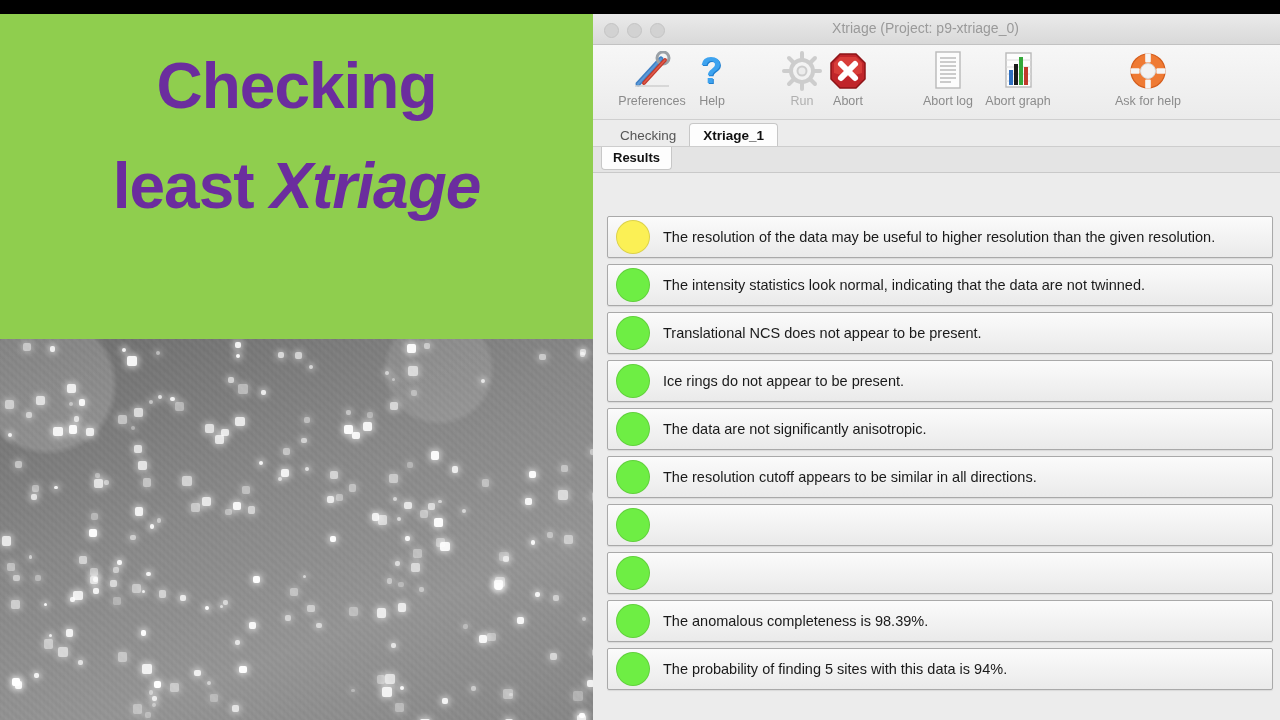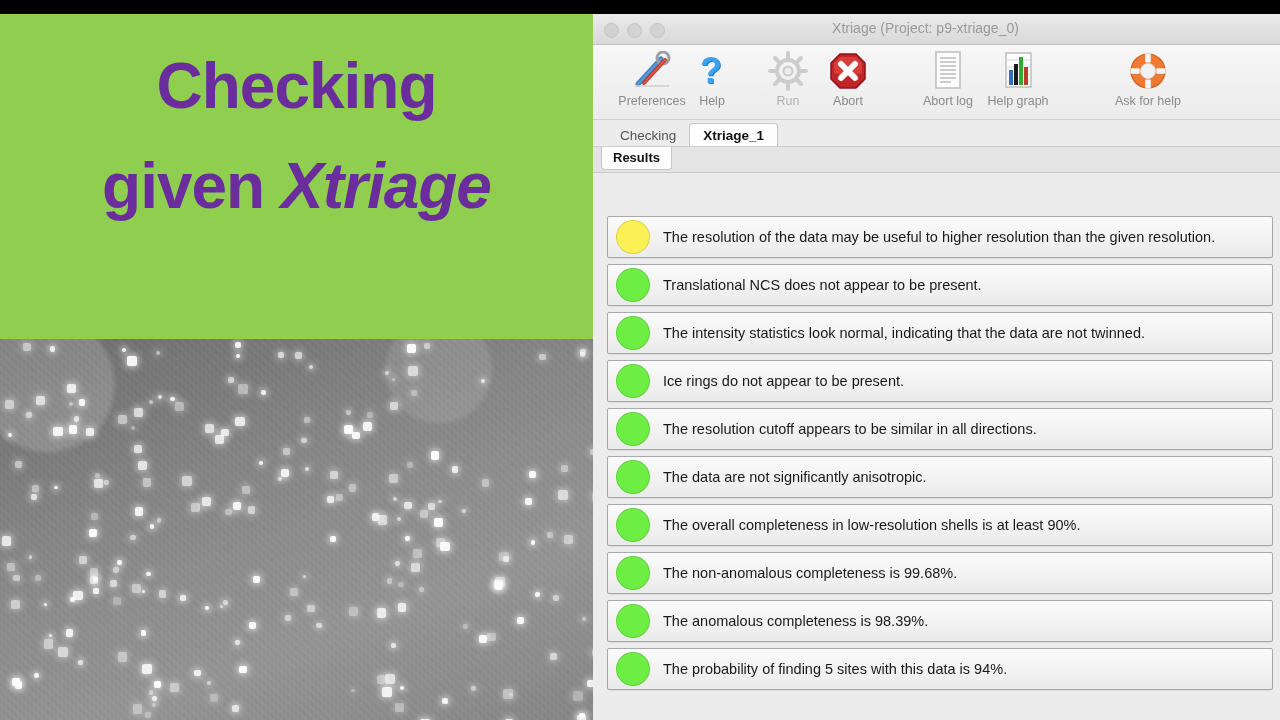--- a/index.html
+++ b/index.html
@@ -77,21 +77,21 @@
 </style>
 </head>
 <body>
 
 <div id="stage">
 
   <div id="slide">
     <div id="title-panel" style="background: rgb(143, 206, 78);">
       <div id="title-text" style="color: rgb(107, 45, 158);">
         <span class="l">Checking</span>
-        <span class="l"><span>given </span><span class="app">Xtriage</span></span>
+        <span class="l"><span>least </span><span class="app">Xtriage</span></span>
       </div>
     </div>
     <div id="diffraction">
       <div id="grain"></div>
       <div id="spots">
           <i style="left: 68.8391%; top: 7.07283%; width: 9.62028px; height: 9.62028px; opacity: 0.68;"></i>
           <i style="left: 83.4883%; top: 64.1432%; width: 6.99878px; height: 6.99878px; opacity: 0.95;"></i>
           <i style="left: 59.2274%; top: 91.7373%; width: 3.58699px; height: 3.58699px; opacity: 0.36;"></i>
           <i style="left: 55.6841%; top: 34.615%; width: 7.81257px; height: 7.81257px; opacity: 0.63;"></i>
           <i style="left: 61.852%; top: 19.23%; width: 5.99814px; height: 5.99814px; opacity: 0.4;"></i>
@@ -334,21 +334,21 @@
       <div class="tb" style="left:76px;">
         <div class="ico">
           <svg width="34" height="40" viewBox="0 0 34 40">
             <text x="17" y="33" text-anchor="middle" font-family="Liberation Sans, sans-serif" font-size="36" font-weight="bold" fill="#1f7fd0">?</text>
             <text x="16" y="32" text-anchor="middle" font-family="Liberation Sans, sans-serif" font-size="36" font-weight="bold" fill="#3ea3ef">?</text>
           </svg>
         </div>
         <div class="lbl">Help</div>
       </div>
 
-      <div class="tb" style="left:152px;text-align:center;">
+      <div class="tb" style="left:166px;text-align:center;">
         <div class="ico">
           <svg width="40" height="40" viewBox="0 0 40 40">
             <g fill="none" stroke="#cdcdcd" stroke-width="4">
               <circle cx="20" cy="20" r="11"></circle>
             </g>
             <g stroke="#cdcdcd" stroke-width="4" stroke-linecap="round">
               <line x1="20" y1="2" x2="20" y2="8"></line>
                 <line x1="20" y1="32" x2="20" y2="38"></line>
               <line x1="2" y1="20" x2="8" y2="20"></line>
                 <line x1="32" y1="20" x2="38" y2="20"></line>
@@ -404,21 +404,21 @@
                 <line x1="5" y1="17" x2="30" y2="17"></line>
               <line x1="5" y1="24" x2="30" y2="24"></line>
                 <line x1="5" y1="31" x2="30" y2="31"></line>
             </g>
             <rect x="8" y="20" width="4" height="15" fill="#2f6fc0"></rect>
             <rect x="13" y="14" width="4" height="21" fill="#1a1a1a"></rect>
             <rect x="18" y="7" width="4" height="28" fill="#35a83a"></rect>
             <rect x="23" y="17" width="4" height="18" fill="#c03a2b"></rect>
           </svg>
         </div>
-        <div class="lbl">Help graph</div>
+        <div class="lbl">Abort graph</div>
       </div>
 
       <div class="tb" style="left:512px;">
         <div class="ico">
           <svg width="42" height="42" viewBox="0 0 42 42">
             <circle cx="21" cy="21" r="17" fill="#ef7a33"></circle>
             <circle cx="21" cy="21" r="17" fill="none" stroke="#d45d1c" stroke-width="1.2"></circle>
             <circle cx="21" cy="21" r="7.5" fill="#f2f2f2" stroke="#d8d8d8" stroke-width="1"></circle>
             <g fill="#f5f5f5">
               <rect x="18.2" y="3.6" width="5.6" height="9" rx="1"></rect>
@@ -441,45 +441,43 @@
     </div>
 
 
     <div id="results">
         <div class="row">
           <span class="dot" style="background: rgb(251, 240, 85);"></span>
           <span class="txt">The resolution of the data may be useful to higher resolution than the given resolution.</span>
         </div>
         <div class="row">
           <span class="dot" style="background: rgb(110, 238, 68);"></span>
+          <span class="txt">The intensity statistics look normal, indicating that the data are not twinned.</span>
+        </div>
+        <div class="row">
+          <span class="dot" style="background: rgb(110, 238, 68);"></span>
           <span class="txt">Translational NCS does not appear to be present.</span>
         </div>
         <div class="row">
           <span class="dot" style="background: rgb(110, 238, 68);"></span>
-          <span class="txt">The intensity statistics look normal, indicating that the data are not twinned.</span>
-        </div>
-        <div class="row">
-          <span class="dot" style="background: rgb(110, 238, 68);"></span>
           <span class="txt">Ice rings do not appear to be present.</span>
         </div>
         <div class="row">
           <span class="dot" style="background: rgb(110, 238, 68);"></span>
+          <span class="txt">The data are not significantly anisotropic.</span>
+        </div>
+        <div class="row">
+          <span class="dot" style="background: rgb(110, 238, 68);"></span>
           <span class="txt">The resolution cutoff appears to be similar in all directions.</span>
         </div>
         <div class="row">
           <span class="dot" style="background: rgb(110, 238, 68);"></span>
-          <span class="txt">The data are not significantly anisotropic.</span>
-        </div>
-        <div class="row">
-          <span class="dot" style="background: rgb(110, 238, 68);"></span>
-          <span class="txt">The overall completeness in low-resolution shells is at least 90%.</span>
-        </div>
-        <div class="row">
-          <span class="dot" style="background: rgb(110, 238, 68);"></span>
-          <span class="txt">The non-anomalous completeness is 99.68%.</span>
+        </div>
+        <div class="row">
+          <span class="dot" style="background: rgb(110, 238, 68);"></span>
         </div>
         <div class="row">
           <span class="dot" style="background: rgb(110, 238, 68);"></span>
           <span class="txt">The anomalous completeness is 98.39%.</span>
         </div>
         <div class="row">
           <span class="dot" style="background: rgb(110, 238, 68);"></span>
           <span class="txt">The probability of finding 5 sites with this data is 94%.</span>
         </div>
       </div>

